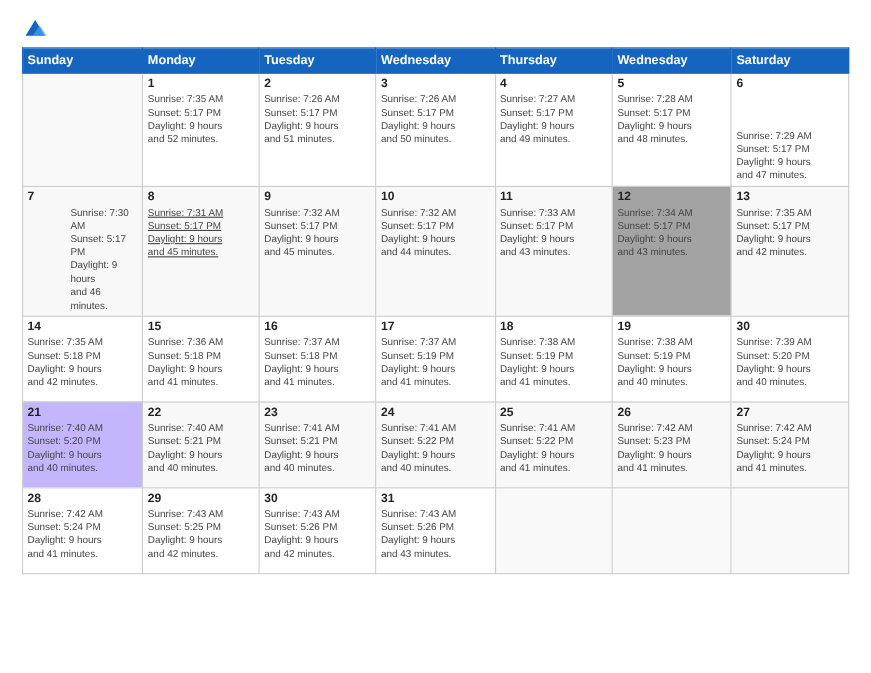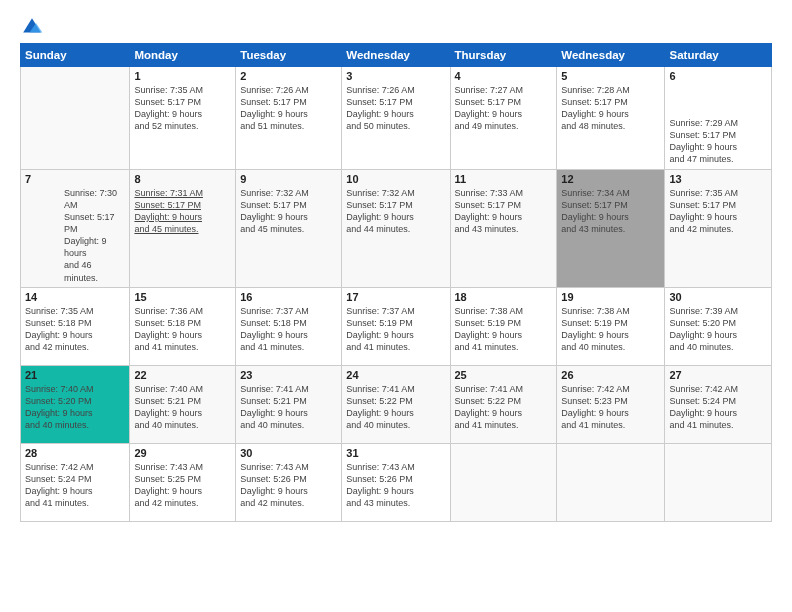--- a/index.html
+++ b/index.html
@@ -275,21 +275,21 @@
           </td>
           <td>
             <span class="day-num">30</span>
             <div class="day-info" style="white-space: pre-line;">Sunrise: 7:39 AM
 Sunset: 5:20 PM
 Daylight: 9 hours
 and 40 minutes.</div>
           </td>
         </tr>
         <tr style="background: rgb(248, 248, 248);">
-          <td style="background: #14b8a6;">
+          <td style="background: #c4b5fd;">
             <span class="day-num">21</span>
             <div class="day-info" style="white-space: pre-line;">Sunrise: 7:40 AM
 Sunset: 5:20 PM
 Daylight: 9 hours
 and 40 minutes.</div>
           </td>
           <td style="background: rgb(248, 248, 248); margin-top: 15px;">
             <span class="day-num">22</span>
             <div class="day-info" style="white-space: pre-line;">Sunrise: 7:40 AM
 Sunset: 5:21 PM

